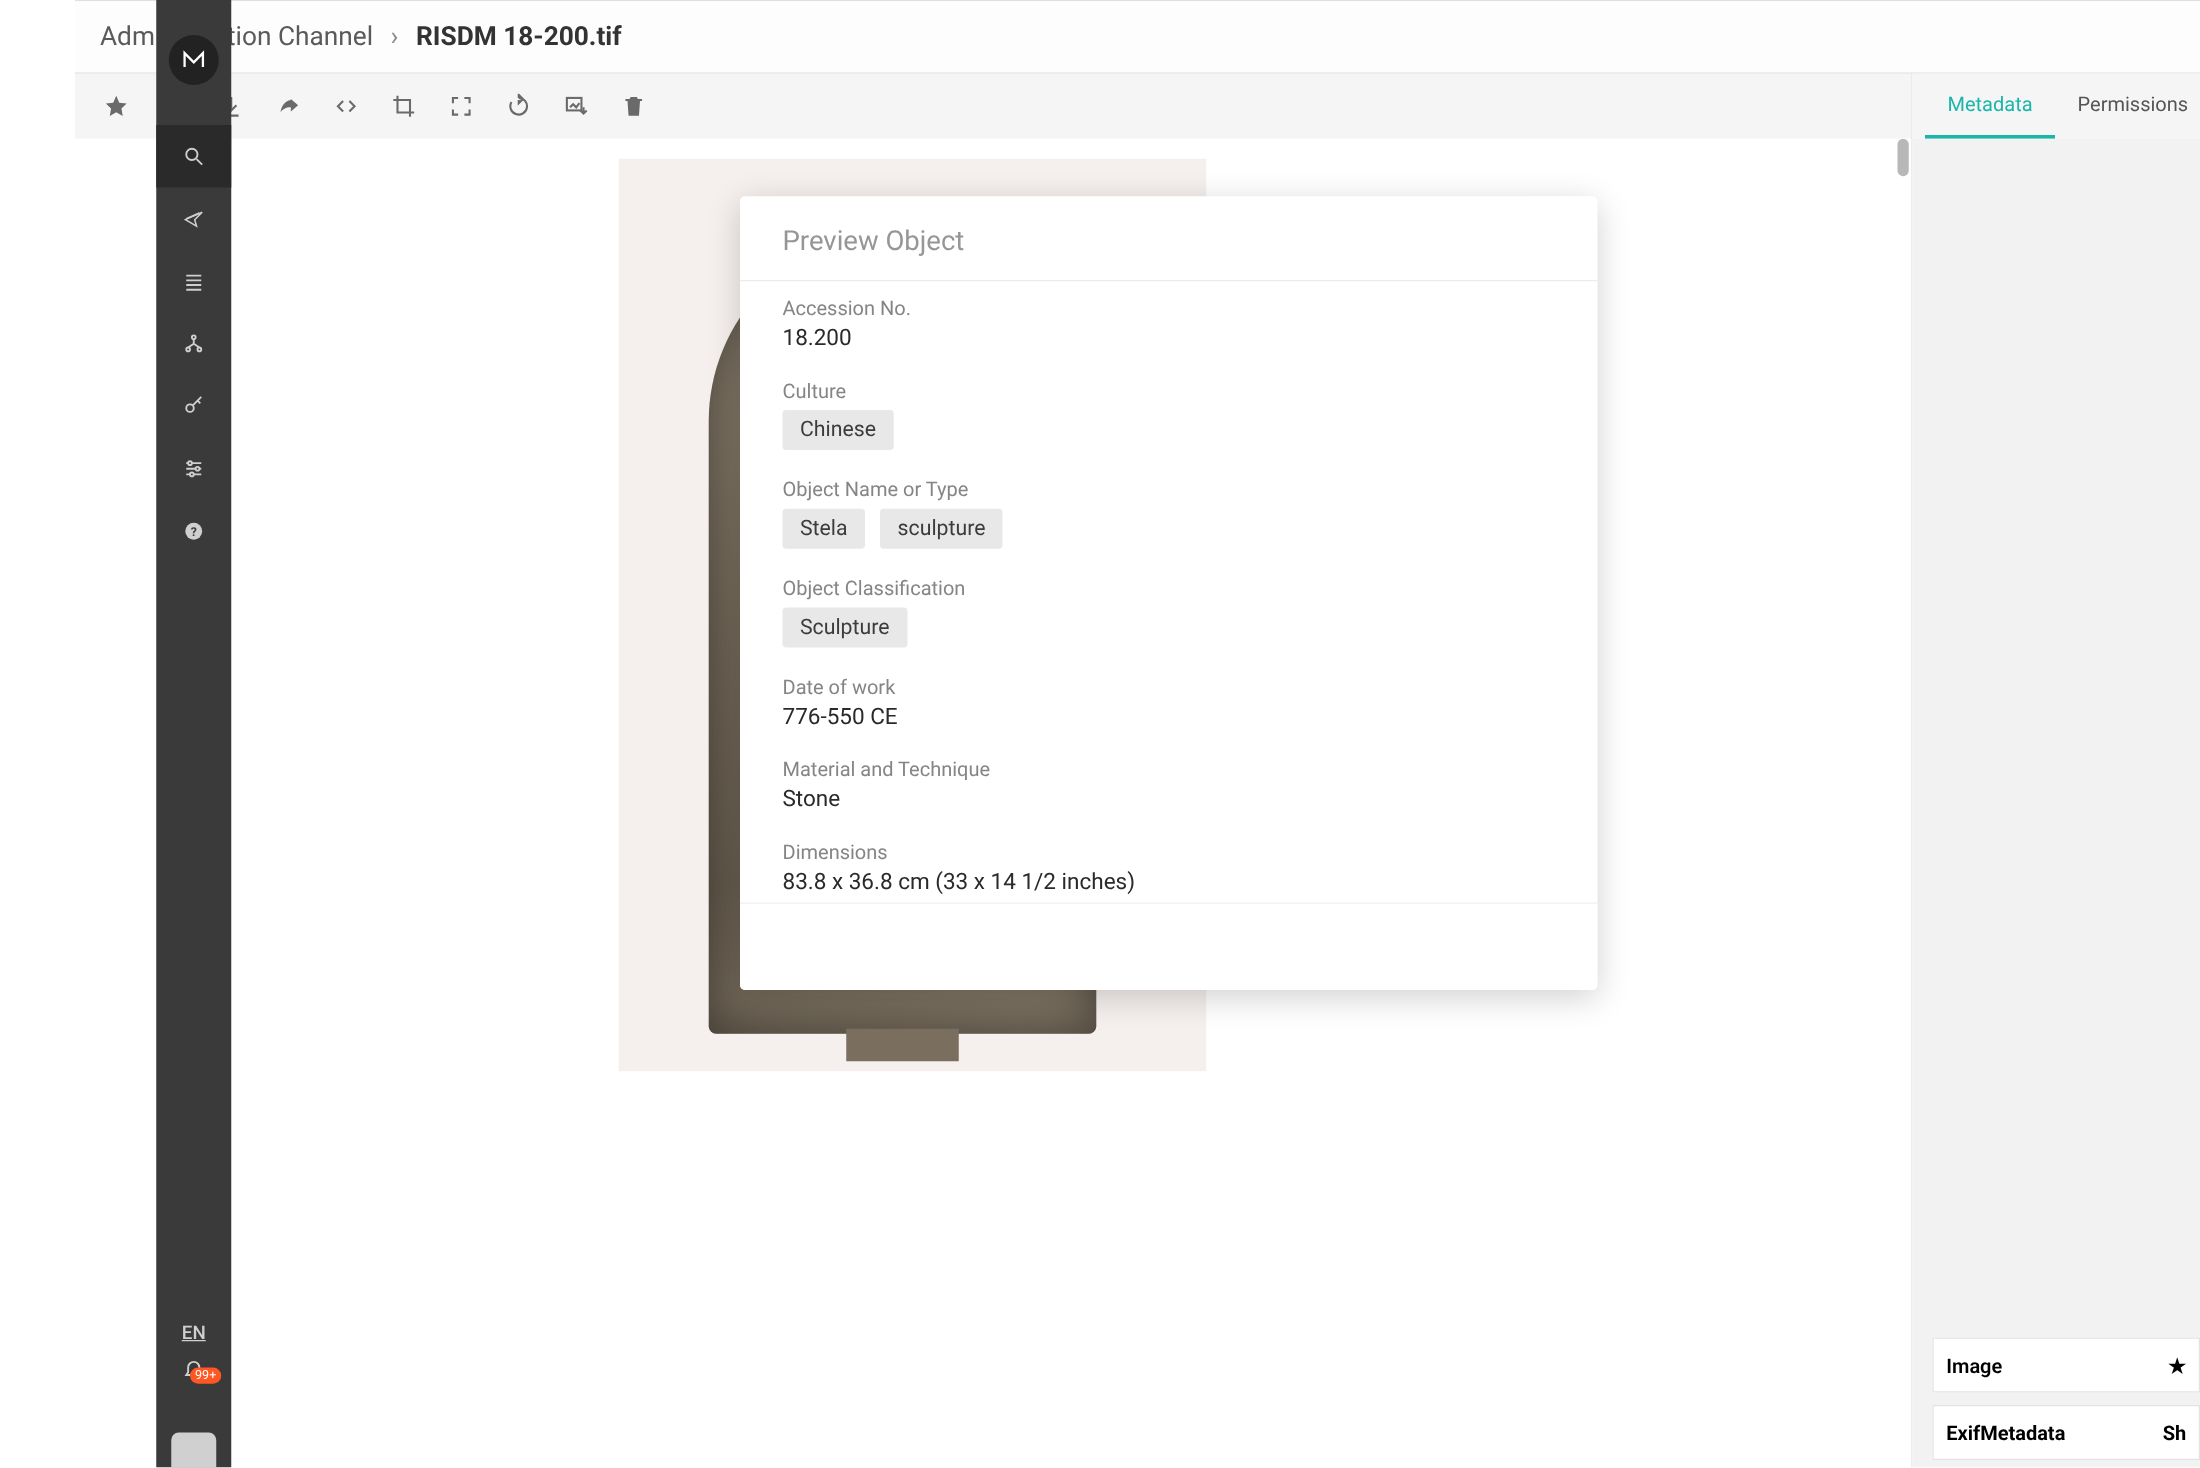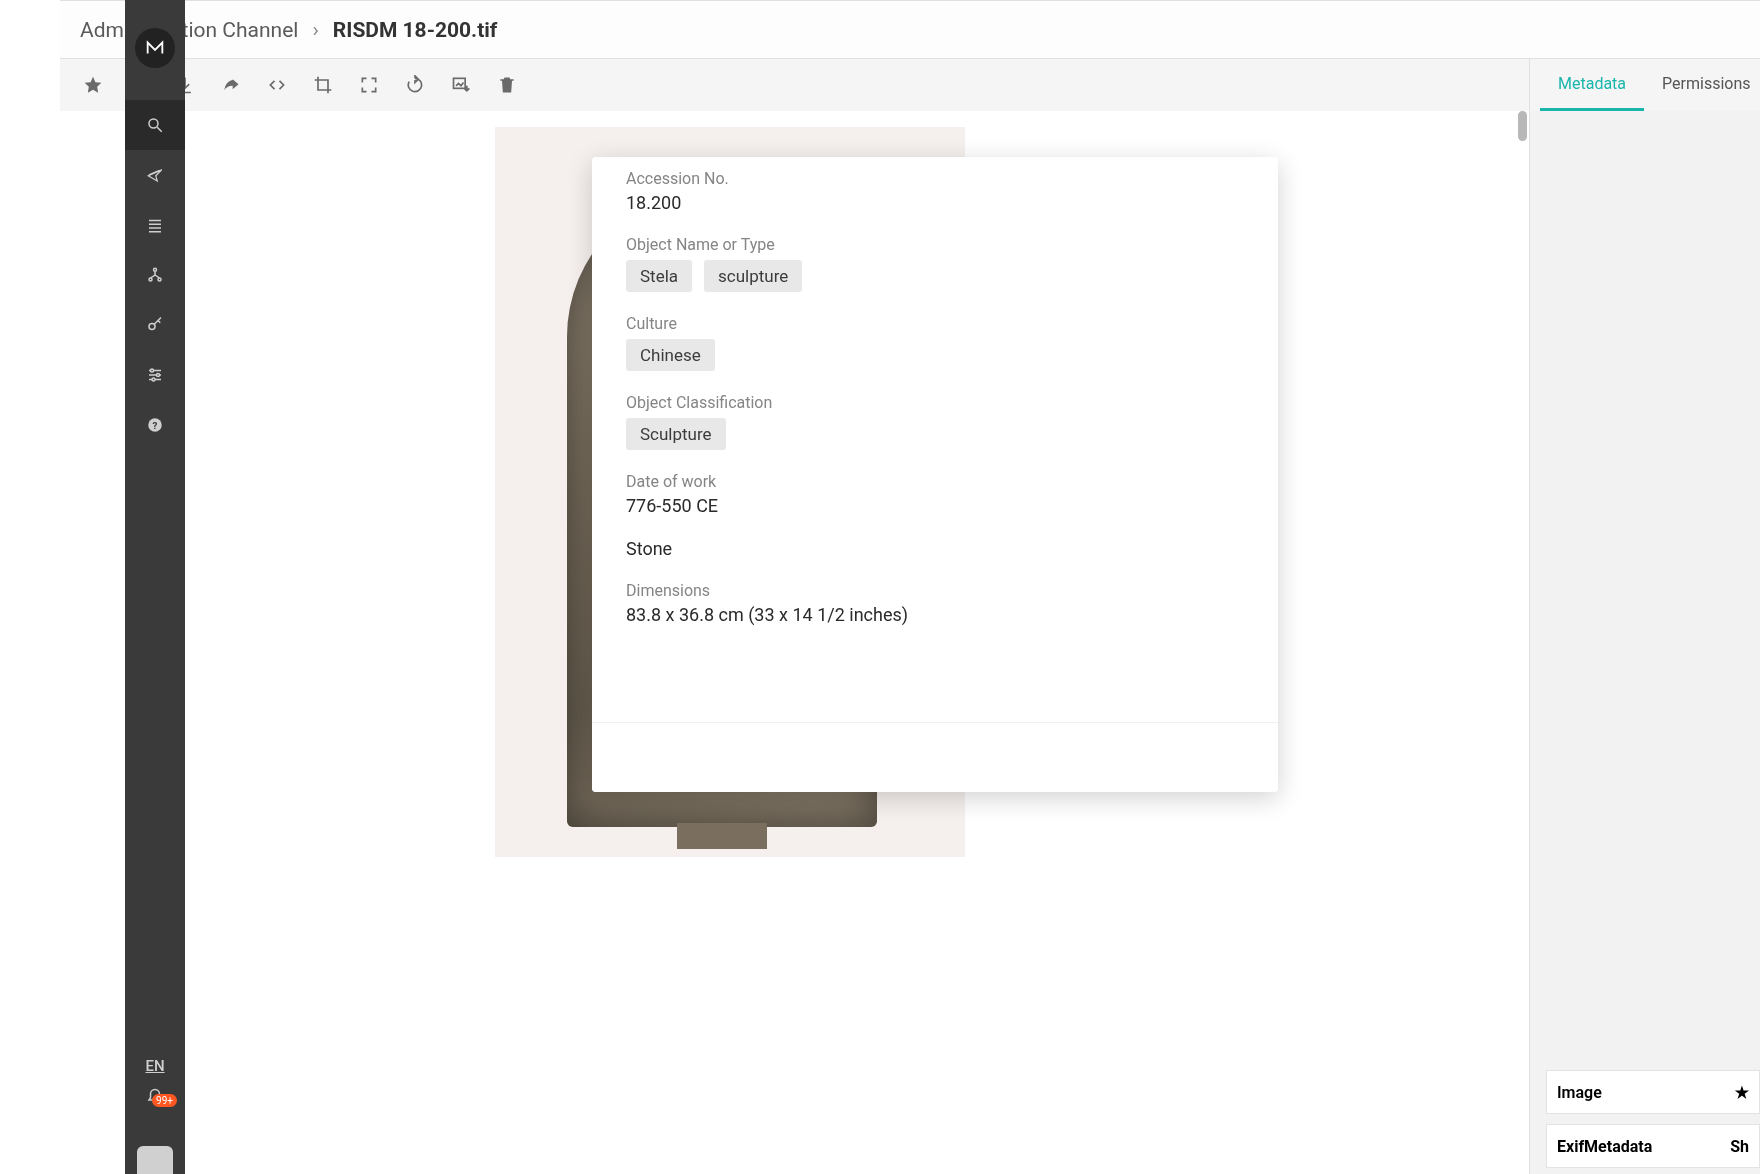--- a/index.html
+++ b/index.html
@@ -342,49 +342,51 @@
           </div>
           <div class="meta-block exif">
             <span>ExifMetadata</span>
             <span>Sh</span>
           </div>
         </div>
       </div>
     </div>
 
     <div class="preview-card">
+      <div class="preview-header">Preview Object</div>
       <div class="preview-body">
         <div class="field">
           <div class="field-label">Accession No.</div>
           <div class="field-value">18.200</div>
+        </div>
+        <div class="field">
+          <div class="field-label">Culture</div>
+          <div class="tag-row">
+            <span class="tag">Chinese</span>
+          </div>
         </div>
         <div class="field">
           <div class="field-label">Object Name or Type</div>
           <div class="tag-row">
             <span class="tag">Stela</span>
             <span class="tag">sculpture</span>
           </div>
         </div>
         <div class="field">
-          <div class="field-label">Culture</div>
-          <div class="tag-row">
-            <span class="tag">Chinese</span>
-          </div>
-        </div>
-        <div class="field">
           <div class="field-label">Object Classification</div>
           <div class="tag-row">
             <span class="tag">Sculpture</span>
           </div>
         </div>
         <div class="field">
           <div class="field-label">Date of work</div>
           <div class="field-value">776-550 CE</div>
         </div>
         <div class="field">
+          <div class="field-label">Material and Technique</div>
           <div class="field-value">Stone</div>
         </div>
         <div class="field">
           <div class="field-label">Dimensions</div>
           <div class="field-value">83.8 x 36.8 cm (33 x 14 1/2 inches)</div>
         </div>
 
       </div>
       <div class="preview-footer"></div>
     </div>

